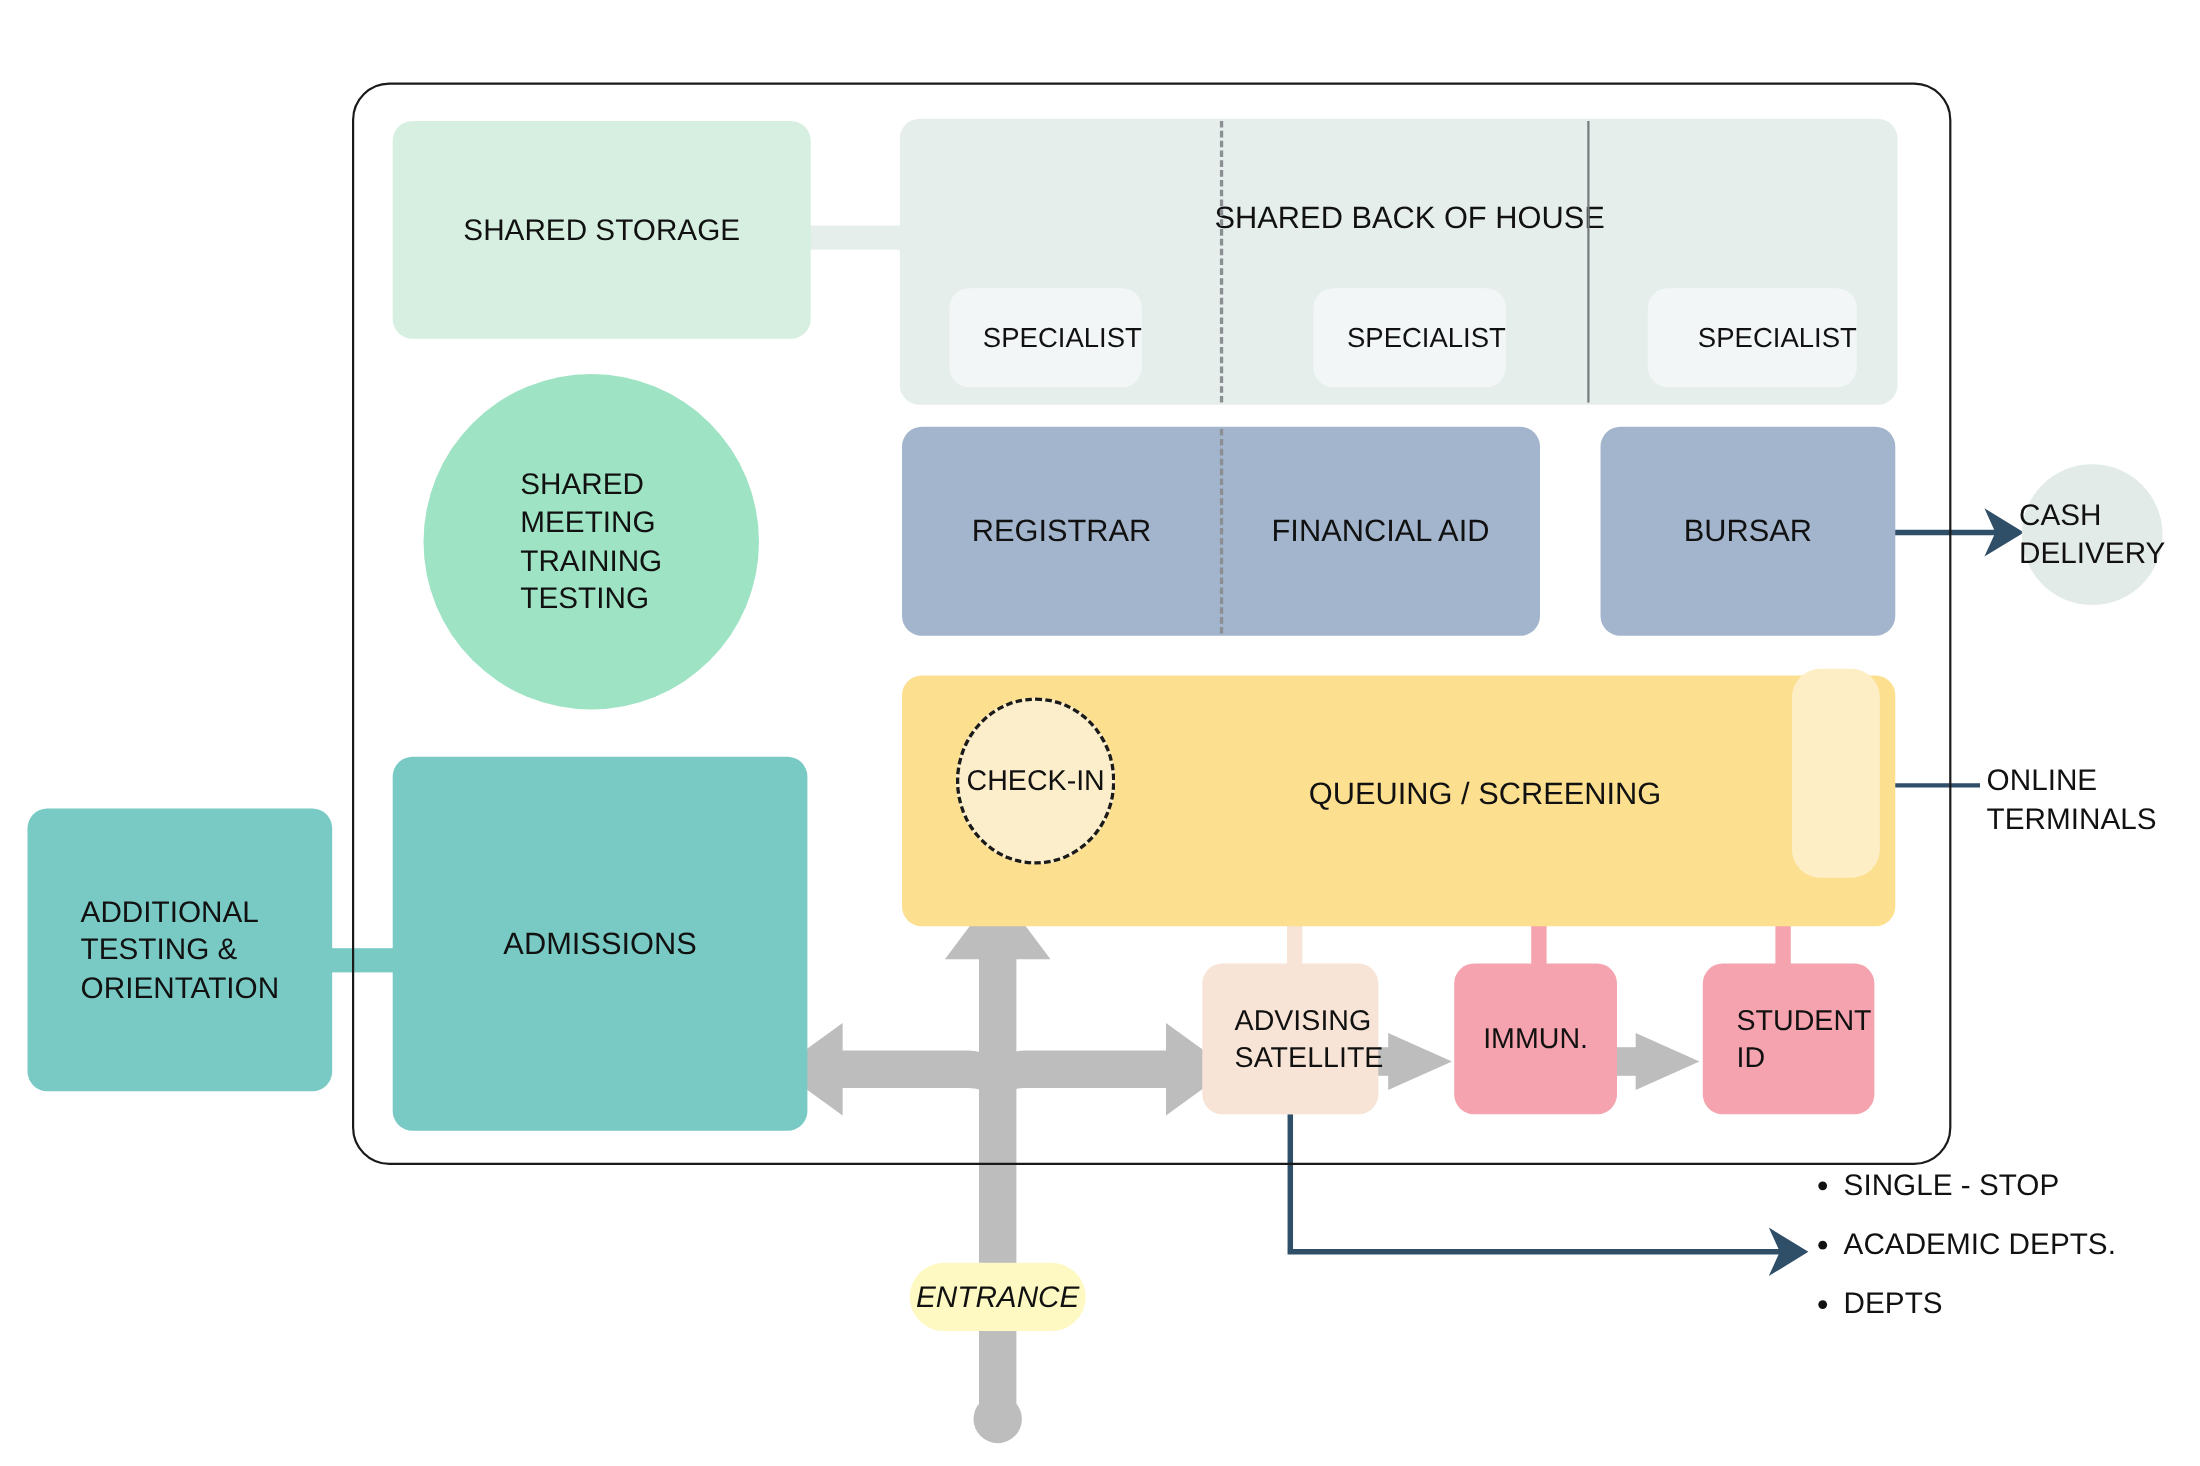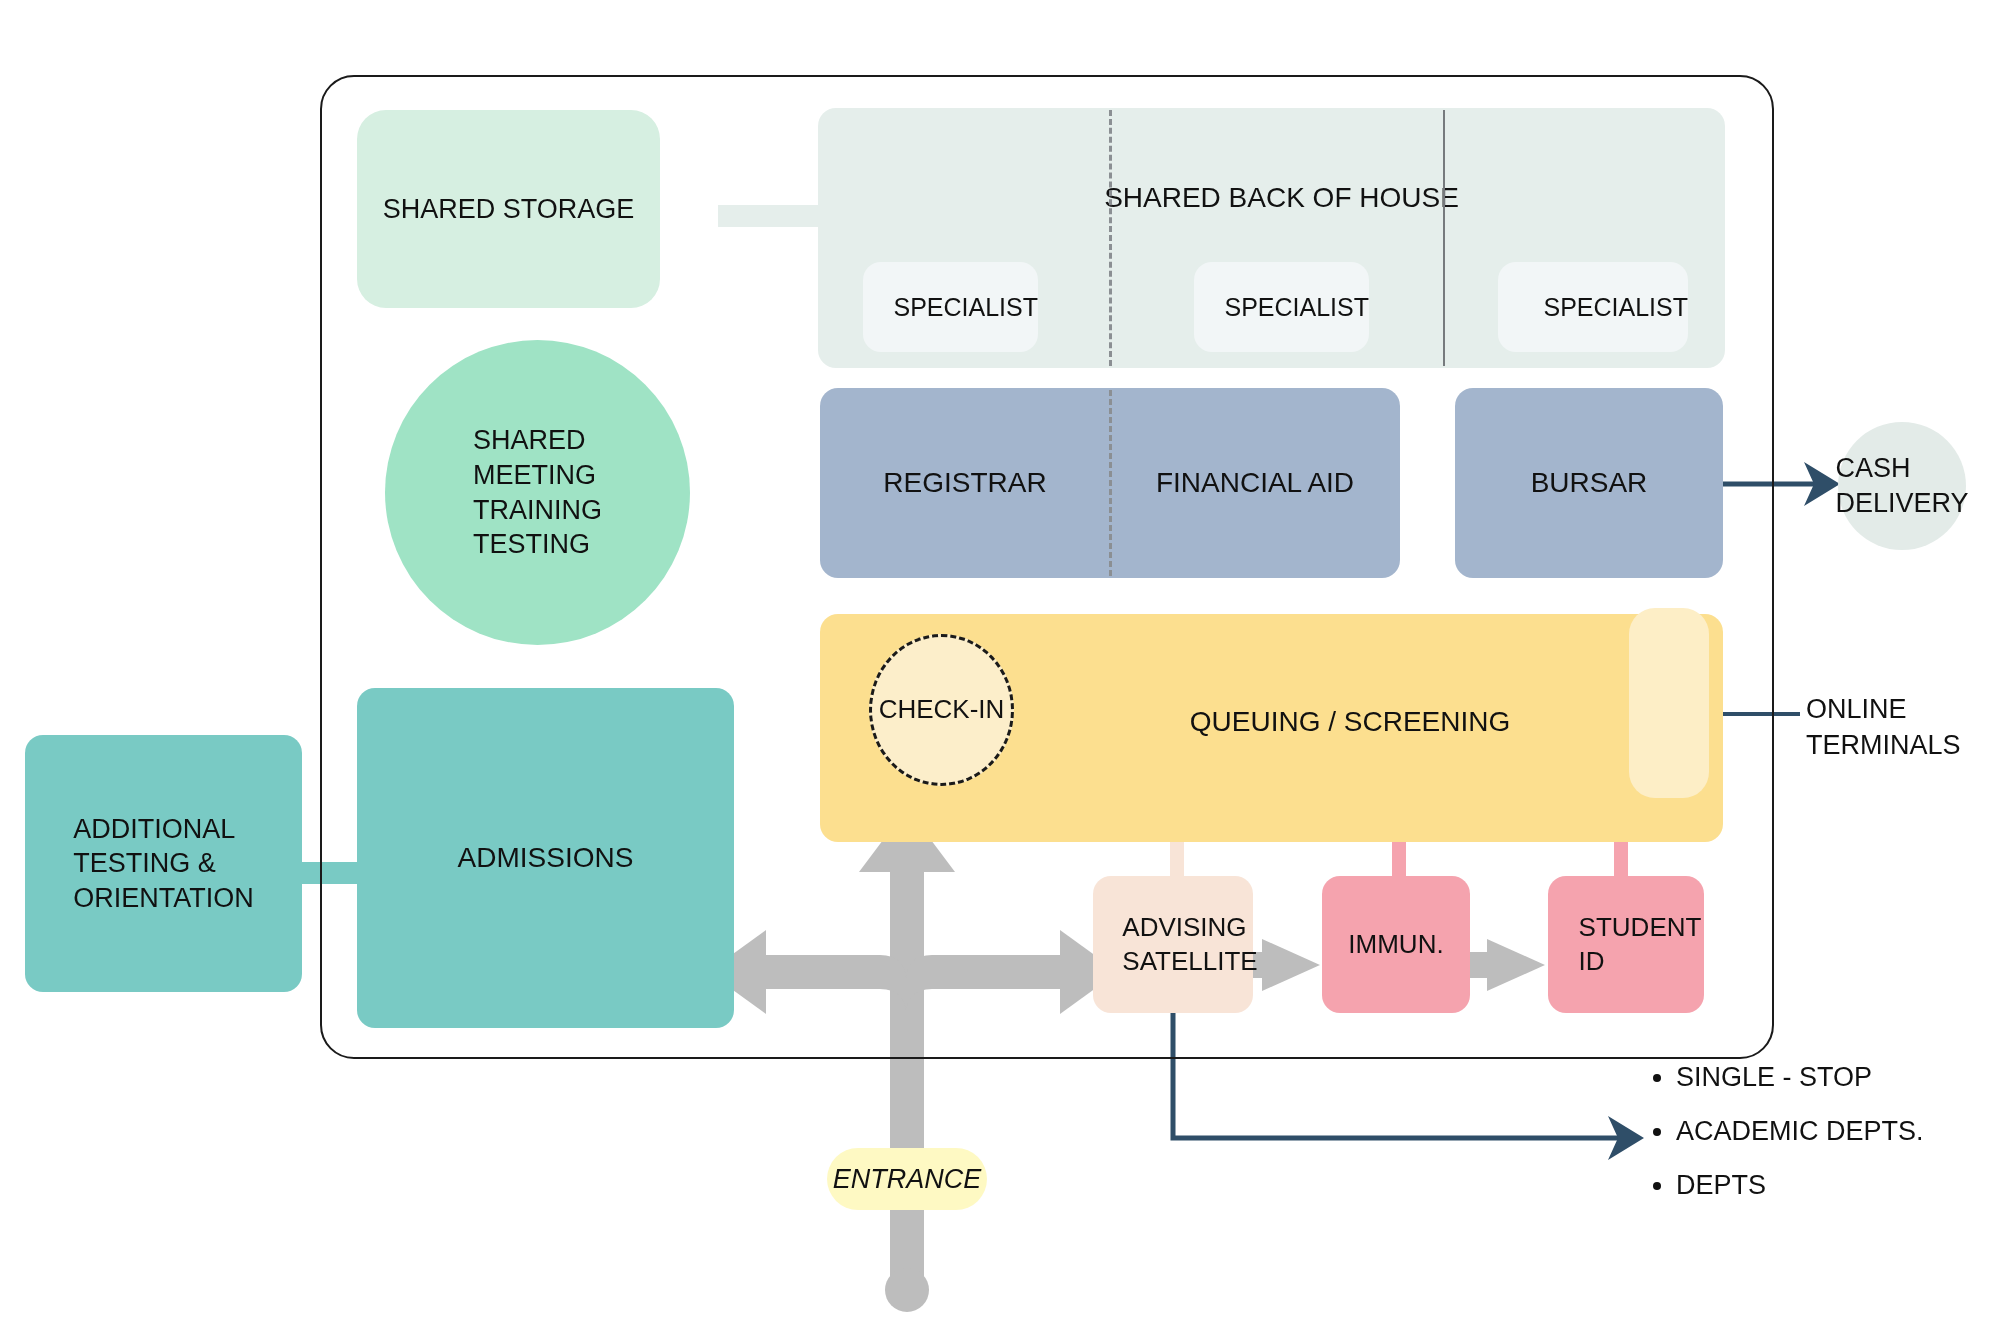--- a/index.html
+++ b/index.html
@@ -88,21 +88,21 @@
 
     <line x1="1690" y1="714" x2="1800" y2="714" stroke="#2f4e68" stroke-width="4"></line>
     <polygon points="1672,714 1706,698 1706,730" fill="#163a5c"></polygon>
 
     <polyline points="1173,1013 1173,1138 1620,1138" fill="none" stroke="#2f4e68" stroke-width="5"></polyline>
     <polygon points="1644,1138 1608,1116 1618,1138 1608,1160" fill="#2f4e68"></polygon>
   </svg>
 
   <div id="building"></div>
 
-  <div class="node rrect c-storage t-27" style="left:357px;top:110px;width:303px;height:198px;z-index:6;border-radius:29px;">
+  <div class="node rrect c-storage t-27" style="left:357px;top:110px;width:380px;height:198px;z-index:6;">
     <span class="lbl">SHARED STORAGE</span>
   </div>
 
   <div class="node rrect c-boh" style="left:818px;top:108px;width:907px;height:260px;z-index:6;display:block;">
     <div style="position:absolute;left:0;right:0;top:72px;margin-left:20px;" class="t-28">SHARED BACK OF HOUSE</div>
   </div>
 
   <div class="divider-dash" style="left:1109px;top:110px;height:256px;z-index:7;"></div>
   <div class="divider-solid" style="left:1443px;top:110px;height:256px;z-index:7;"></div>
 

